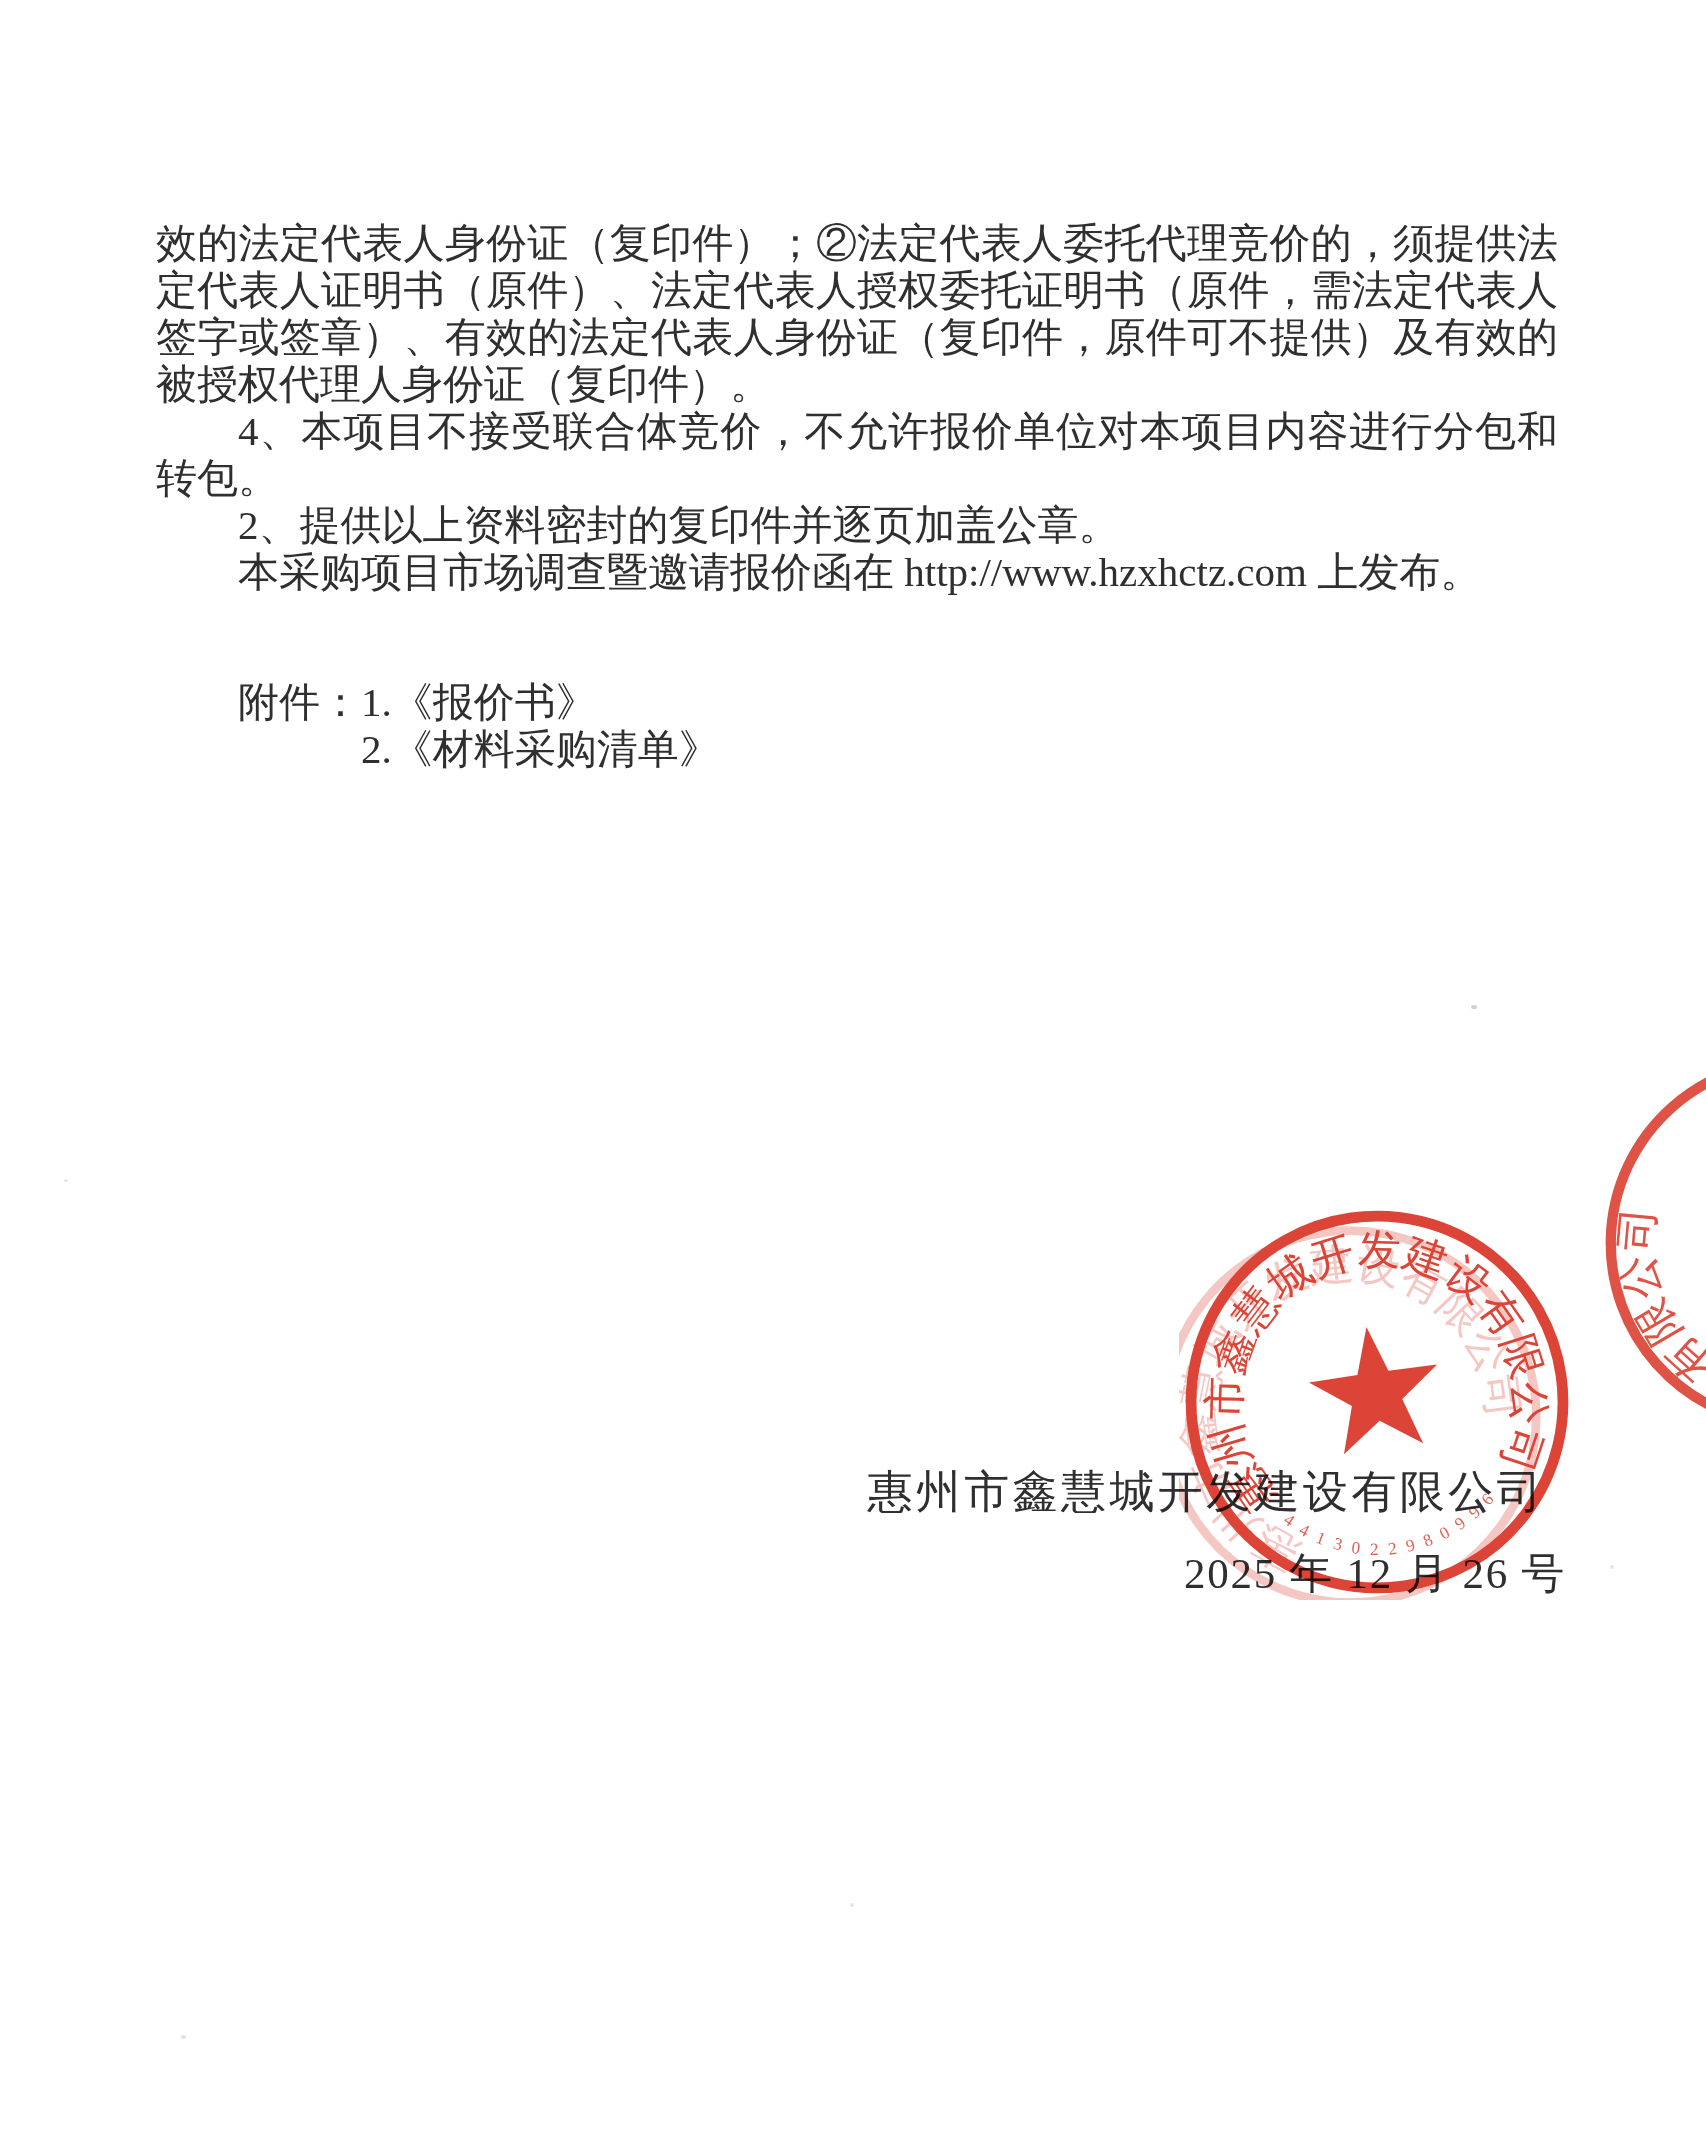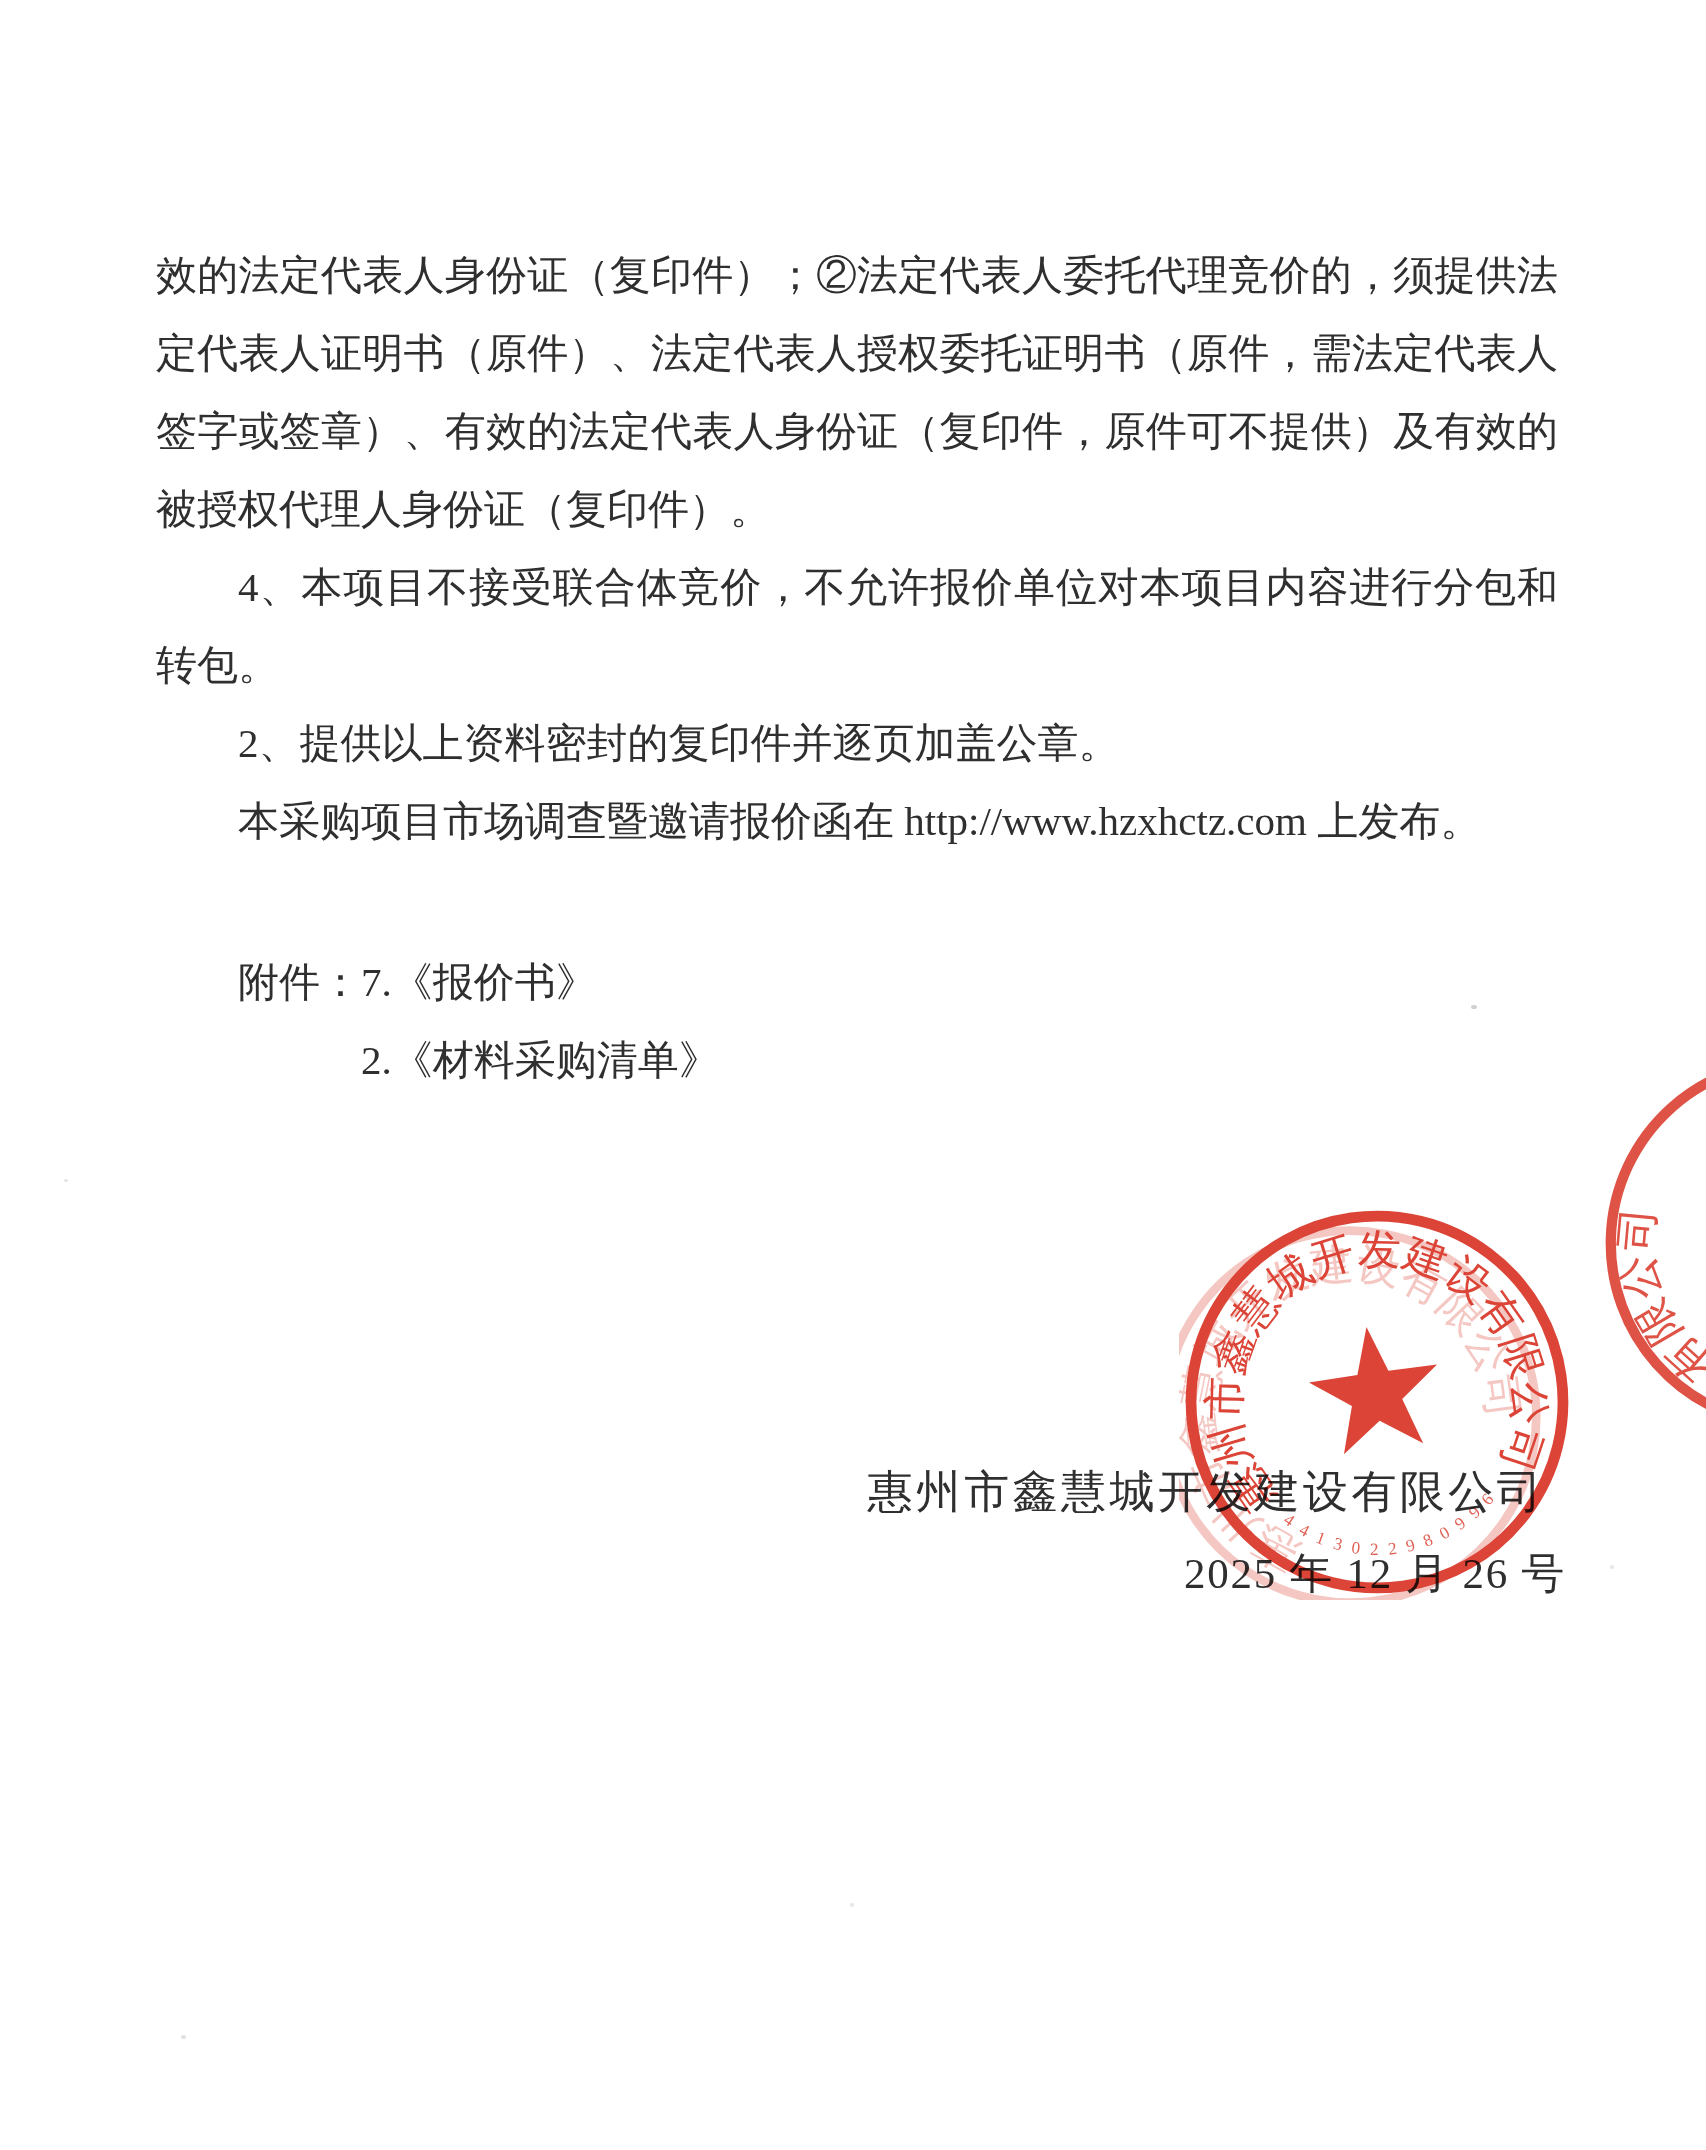--- a/index.html
+++ b/index.html
@@ -6,22 +6,22 @@
   .page{
     position:relative;
     width:1707px;height:2413px;
     background:#ffffff;
     overflow:hidden;
     font-family:"Liberation Serif","DejaVu Serif",serif;
     color:#2f2f2f;
   }
   .body-text{
     position:absolute;
-    left:156px;top:236px;width:1402px;
-    font-size:41px;line-height:78px;
+    left:156px;top:220px;width:1402px;
+    font-size:41px;line-height:47px;
     text-align:justify;
     letter-spacing:0px;
   }
   .body-text p{margin:0;padding:0;}
   .indent{text-indent:2em;}
   .noindent{text-indent:0;}
   .bold{font-weight:700;}
   .gap-above{margin-top:83px !important;}
   .attach2{margin-left:5em !important;text-indent:0;font-family:Liberation Serif, serif;}
   .sig-company{
@@ -50,21 +50,21 @@
 </head>
 <body>
 
 <div class="page">
 
   <div class="body-text">
     <p class="noindent">效的法定代表人身份证（复印件）；②法定代表人委托代理竞价的，须提供法定代表人证明书（原件）、法定代表人授权委托证明书（原件，需法定代表人签字或签章）、有效的法定代表人身份证（复印件，原件可不提供）及有效的被授权代理人身份证（复印件）。</p>
     <p class="indent">4、本项目不接受联合体竞价，不允许报价单位对本项目内容进行分包和转包。</p>
     <p class="indent">2、提供以上资料密封的复印件并逐页加盖公章。</p>
     <p class="indent">本采购项目市场调查暨邀请报价函在 http://www.hzxhctz.com 上发布。</p>
-    <p class="indent gap-above"><span>附件：</span><span>7.《报价书》</span></p>
+    <p class="indent gap-above"><span>附件：</span><span>1.《报价书》</span></p>
     <p class="attach2">2.《材料采购清单》</p>
   </div>
 
   <div class="sig-company">惠州市鑫慧城开发建设有限公司</div>
   <div class="sig-date">2025 年 12 月 26 号</div>
 
   <svg class="seal seal-main" width="396" height="396" viewBox="0 0 920 920">
     <defs>
       <path id="mring" d="M 197.9,643.6 A 320,320 0 1 1 722.1,643.6" fill="none"></path>
       <path id="mserial" d="M 126.4,581.4 A 355,355 0 0 0 793.6,581.4" fill="none"></path>

